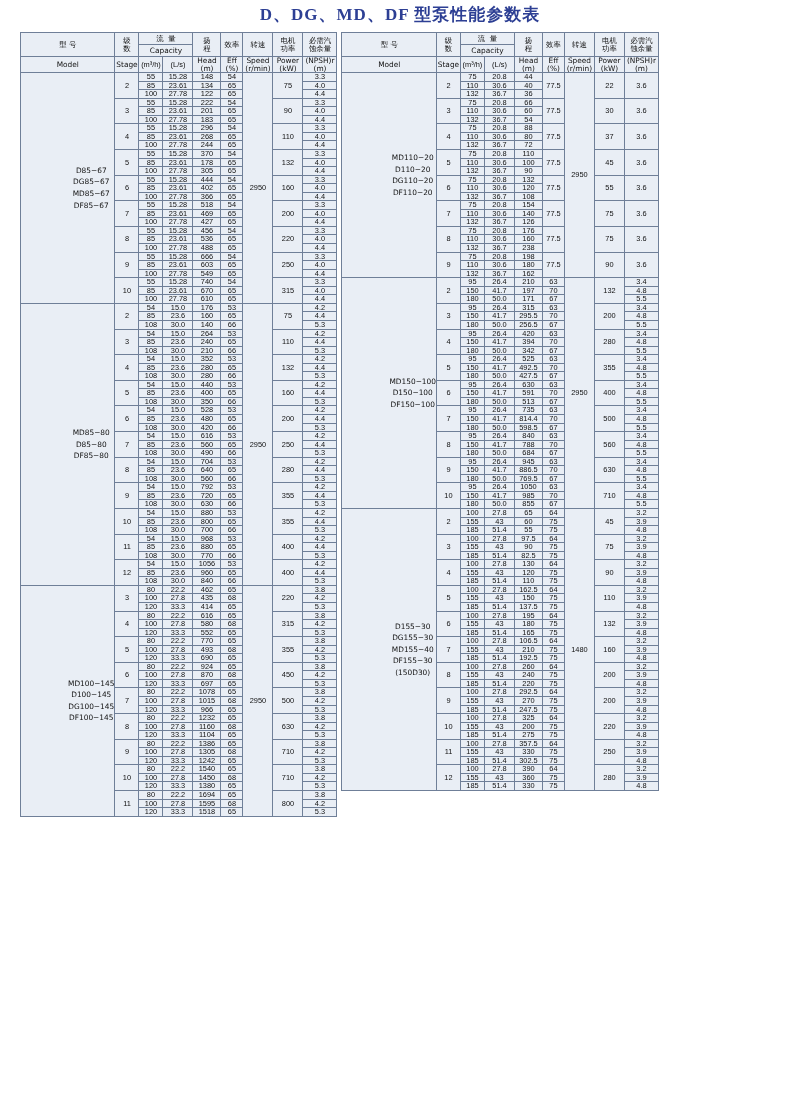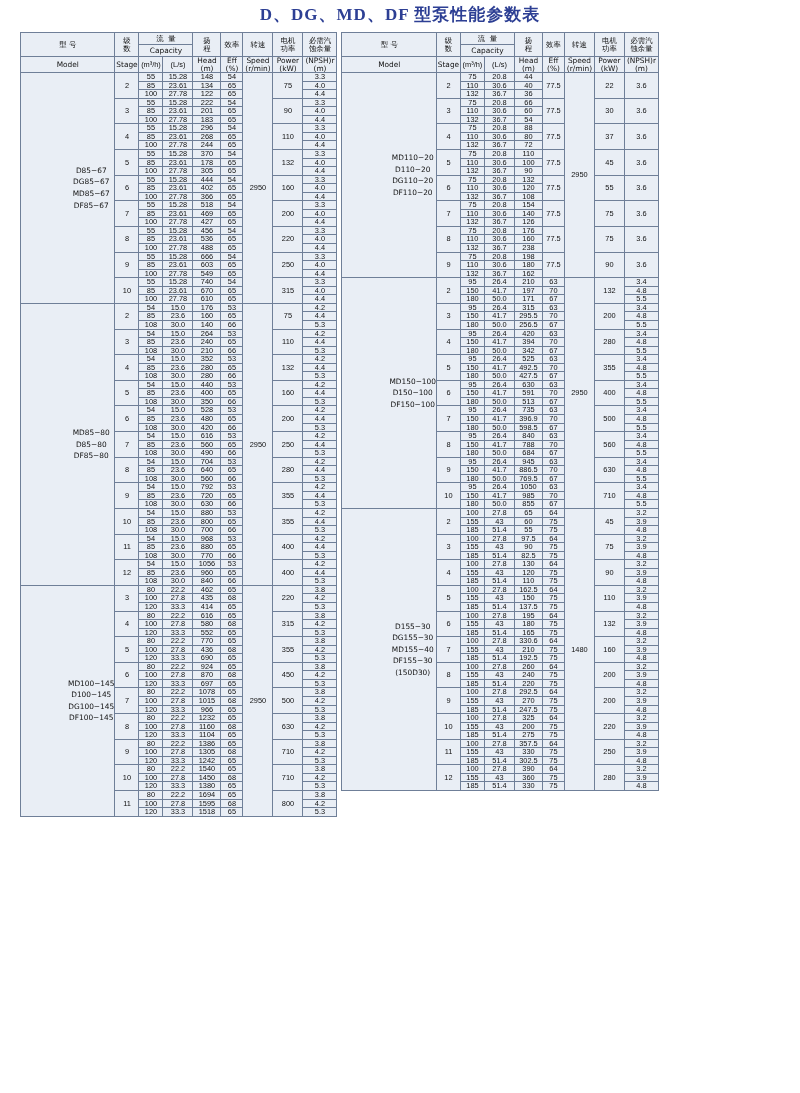--- a/index.html
+++ b/index.html
@@ -596,21 +596,21 @@
               <td class="num">80</td>
               <td class="num">22.2</td>
               <td class="num">770</td>
               <td class="num">65</td>
               <td rowspan="3" class="num">355</td>
               <td class="num">3.8</td>
             </tr>
             <tr>
               <td class="num">100</td>
               <td class="num">27.8</td>
-              <td class="num">436</td>
+              <td class="num">493</td>
               <td class="num">68</td>
               <td class="num">4.2</td>
             </tr>
             <tr>
               <td class="num">120</td>
               <td class="num">33.3</td>
               <td class="num">690</td>
               <td class="num">65</td>
               <td class="num">5.3</td>
             </tr>
@@ -1080,21 +1080,21 @@
               <td class="num">95</td>
               <td class="num">26.4</td>
               <td class="num">735</td>
               <td class="num">63</td>
               <td rowspan="3" class="num">500</td>
               <td class="num">3.4</td>
             </tr>
             <tr>
               <td class="num">150</td>
               <td class="num">41.7</td>
-              <td class="num">396.9</td>
+              <td class="num">814.4</td>
               <td class="num">70</td>
               <td class="num">4.8</td>
             </tr>
             <tr>
               <td class="num">180</td>
               <td class="num">50.0</td>
               <td class="num">598.5</td>
               <td class="num">67</td>
               <td class="num">5.5</td>
             </tr>
@@ -1287,21 +1287,21 @@
               <td class="num">185</td>
               <td class="num">51.4</td>
               <td class="num">165</td>
               <td class="num">75</td>
               <td class="num">4.8</td>
             </tr>
             <tr>
               <td rowspan="3" class="num">7</td>
               <td class="num">100</td>
               <td class="num">27.8</td>
-              <td class="num">330.6</td>
+              <td class="num">106.5</td>
               <td class="num">64</td>
               <td rowspan="3" class="num">160</td>
               <td class="num">3.2</td>
             </tr>
             <tr>
               <td class="num">155</td>
               <td class="num">43</td>
               <td class="num">210</td>
               <td class="num">75</td>
               <td class="num">3.9</td>

